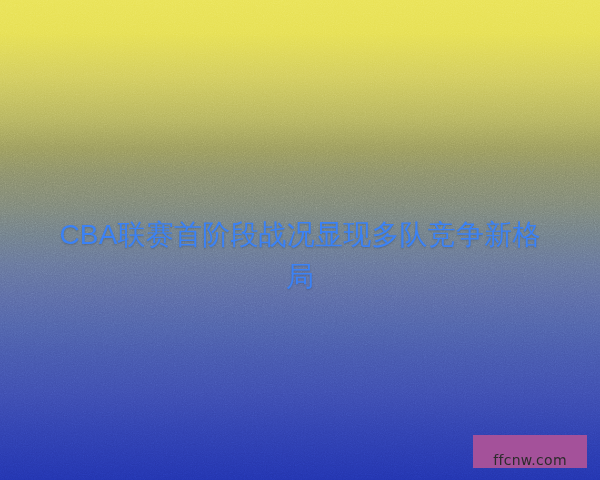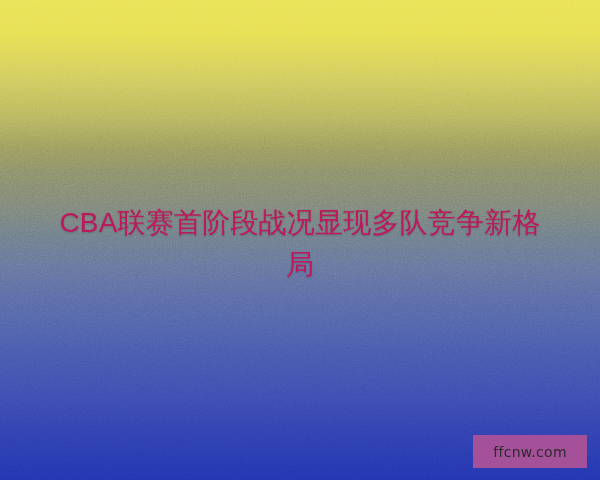--- a/index.html
+++ b/index.html
@@ -54,40 +54,40 @@
   .title-wrap {
     position: absolute;
     left: 0;
     right: 0;
     top: 198px;
     padding: 0 42px;
     text-align: center;
   }
 
   .title-text {
-    margin: 4px;
-    color: #be185d;
+    margin: 16px;
+    color: #3b82f6;
     font-size: 28px;
     font-weight: 400;
     line-height: 42px;
     letter-spacing: 0.2px;
     text-shadow: 0 1px 2px rgba(0, 0, 0, 0.18);
     word-break: break-all;
   }
 
   
   .watermark-badge {
     position: absolute;
     left: 473px;
     top: 435px;
     width: 114px;
     height: 33px;
     background: #a4519a;
     display: flex;
-    align-items: center;
+    align-items: flex-end;
     justify-content: center;
   }
 
   .watermark-text {
     color: #2c2c2c;
     font-size: 14px;
     font-weight: 400;
     letter-spacing: 0.3px;
     font-family: "DejaVu Sans", "Liberation Sans", sans-serif;
   }

